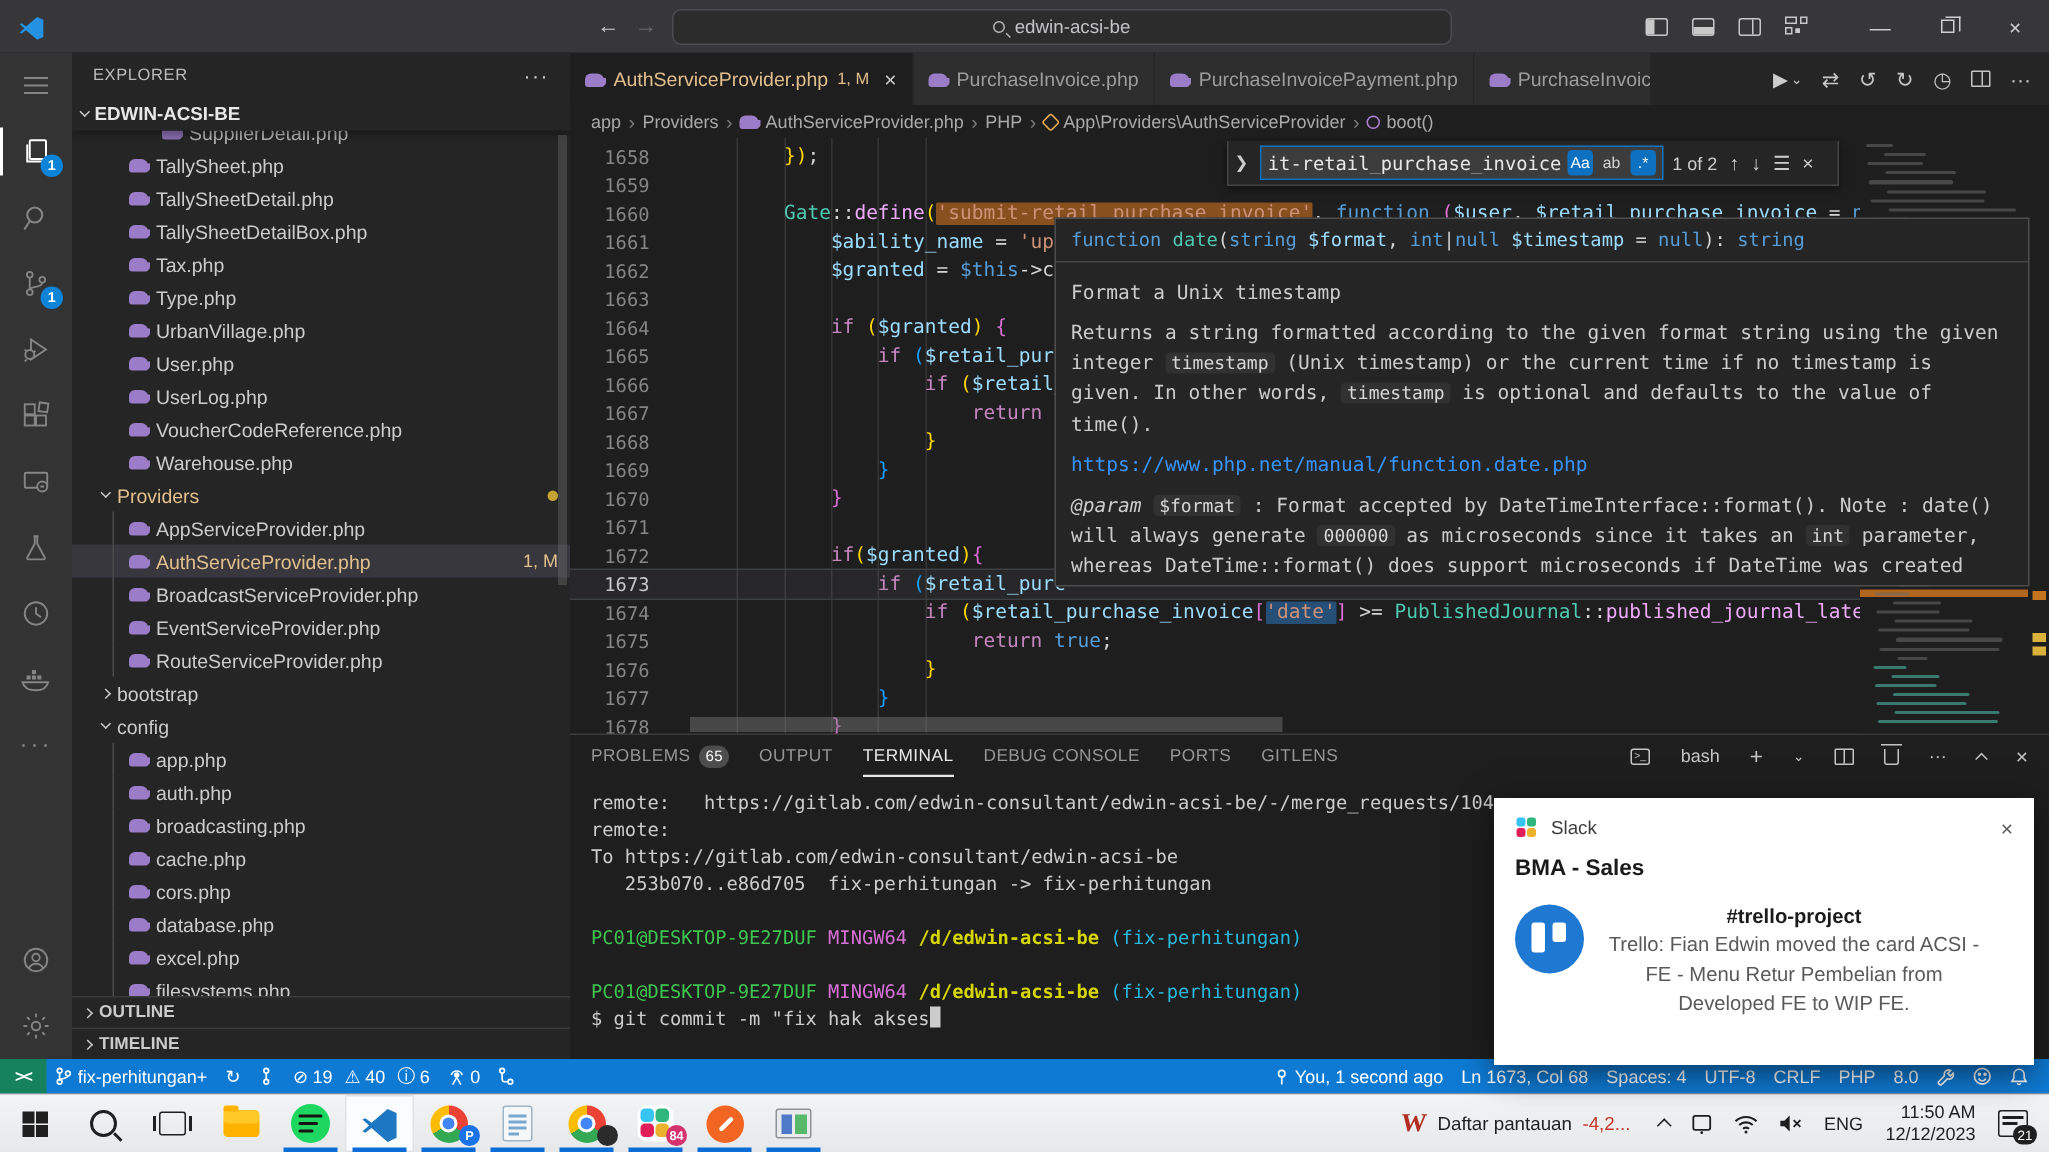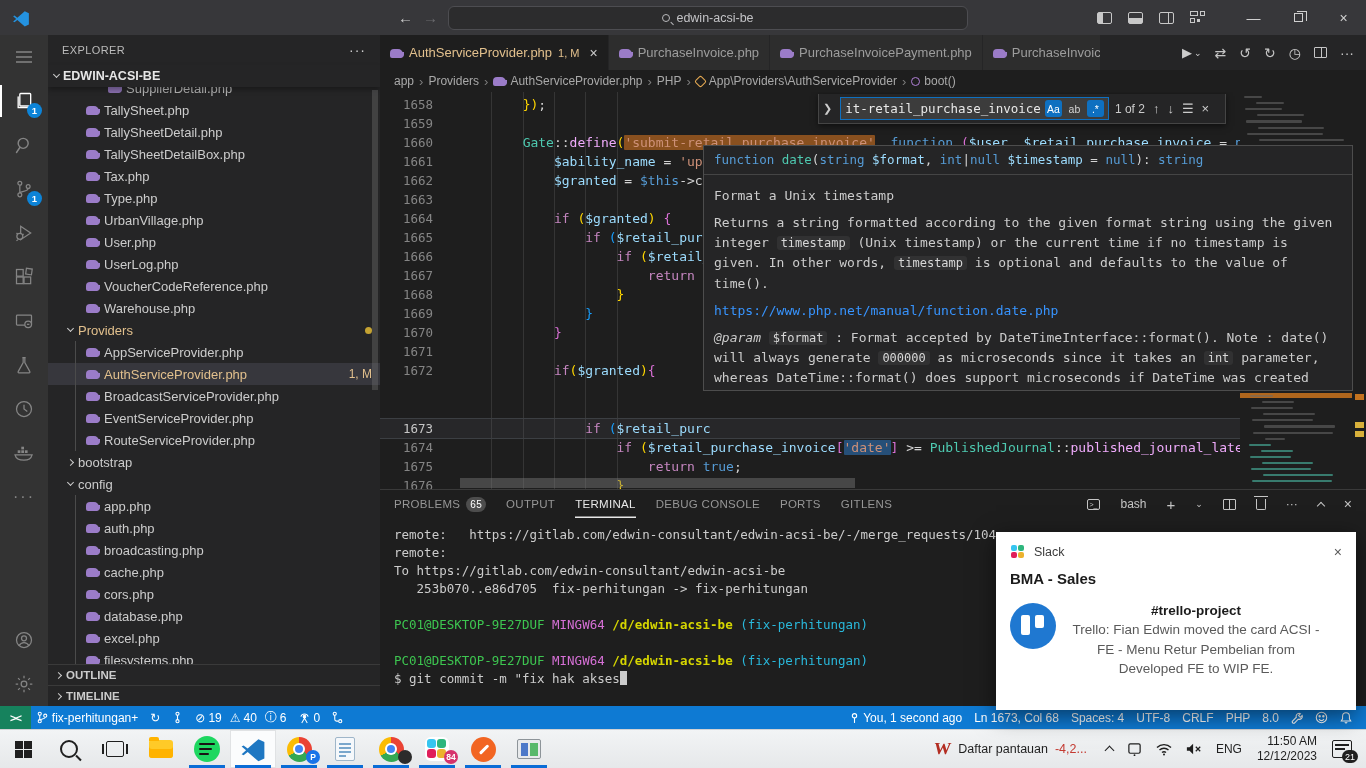--- a/index.html
+++ b/index.html
@@ -84,21 +84,21 @@
   .bc-sep { color:#7d7d7d; font-size:13px; margin:0 2px; }
   .bc-item { display:flex; align-items:center; gap:4px; }
   .bc-class-ic { width:9px; height:9px; border:1.3px solid #e8ab53; border-radius:2px; transform:rotate(45deg); display:inline-block; }
   .bc-method-ic { width:9px; height:9px; border:1.3px solid #b180d7; border-radius:50%; display:inline-block; }
 
   
   .code-wrap { position:relative; flex:1 1 auto; overflow:hidden; font-family:"DejaVu Sans Mono", monospace; font-size:13px; }
   .code-lines { position:absolute; left:0; top:3px; right:126px; }
   .code-line { height:19px; display:flex; align-items:center; white-space:pre; position:relative; }
   .code-line .gutter { width:80px; flex:0 0 80px; text-align:right; padding-right:27px; color:#858585; font-size:12.5px; }
-  .code-line.current { background:rgba(100,100,110,.14); outline:1px solid #3c3f43;margin-top:39px; }
+  .code-line.current { background:rgba(100,100,110,.14); outline:1px solid #3c3f43; }
   .code-line.current .gutter { color:#c6c6c6; }
   .guides { position:absolute; top:0; bottom:0; left:0; right:0; pointer-events:none; }
   .guide-v { position:absolute; top:0; bottom:0; width:1px; background:#353535; }
   .c-kw{color:#569cd6} .c-ctrl{color:#c586c0} .c-var{color:#9cdcfe} .c-str{color:#ce9178}
   .c-fn{color:#f0abfc} .c-cls{color:#4ec9b0} .c-pun{color:#d4d4d4}
   .c-b1{color:#ffd700} .c-b2{color:#da70d6} .c-b3{color:#179fff}
   .m-find{background:#89501f;border-radius:1px}
   .m-word{background:#264f78;border-radius:1px}
   .hscroll { position:absolute; left:80px; width:395px; bottom:1px; height:10px; background:rgba(121,121,121,.45); }
 

